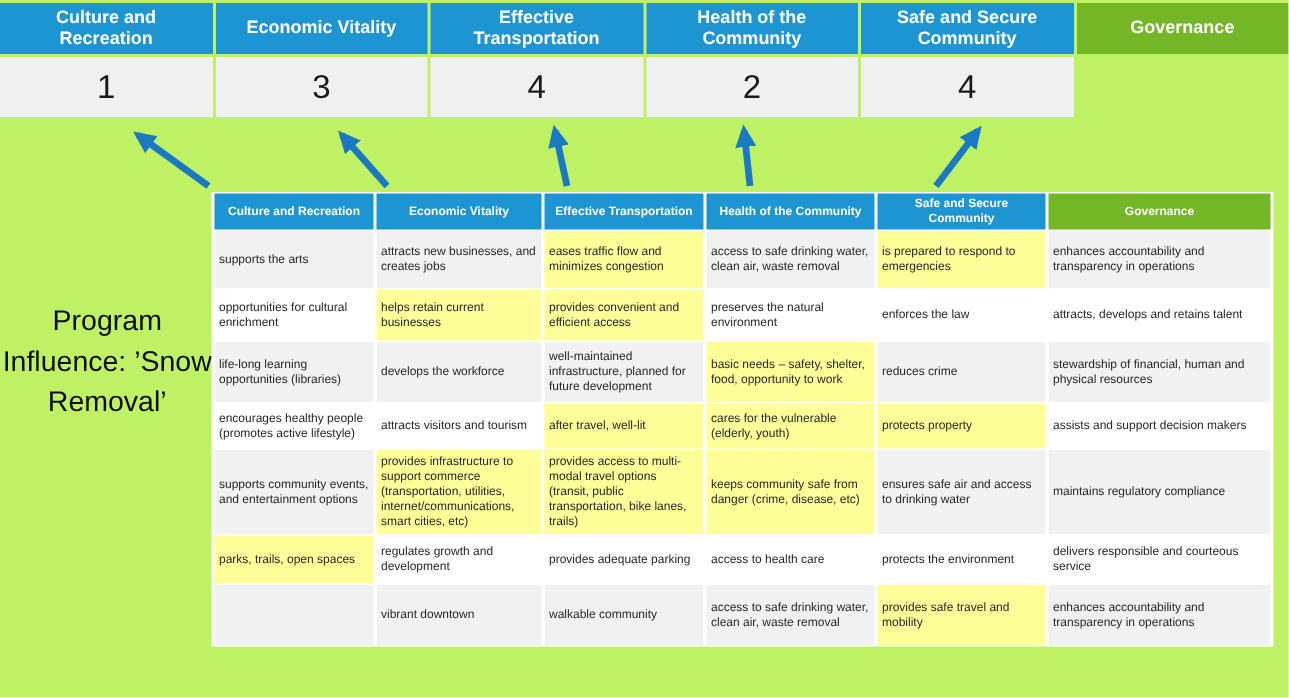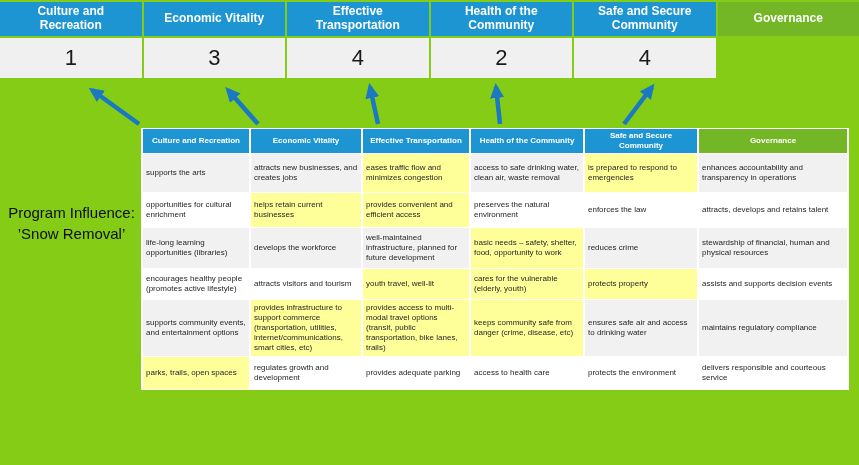--- a/index.html
+++ b/index.html
@@ -5,40 +5,40 @@
   :root{
     --header-blue:#1E95D3;
     --header-green:#73B626;
     --hl-yellow:#FFFF99;
     --row-gray:#F1F1F1;
     --score-bg:#F0F0F0;
     --arrow-blue:#1B78C2;
   }
   *{box-sizing:border-box;}
   body{margin:0; background:#fff; font-family:"Liberation Sans","DejaVu Sans",sans-serif;}
-  .slide{position:relative; width:859px; height:465px; background:#84cc16; overflow:hidden;}
+  .slide{position:relative; width:859px; height:465px; background:#bef264; overflow:hidden;}
 
   
   .summary{position:absolute; top:2px; left:0; width:859px; display:flex; gap:2px;}
   .sum-col{flex:1; display:flex; flex-direction:column; gap:2px; min-width:0;}
   .sum-header{height:34px; background:var(--header-blue); color:#fff; font-weight:bold;
     font-size:12px; line-height:1.15; display:flex; align-items:center; justify-content:center;
     text-align:center; padding:0 6px;}
   .sum-col.green .sum-header{background:var(--header-green);}
   .sum-score{height:40px; background:var(--score-bg); display:flex; align-items:center;
     justify-content:center; font-size:22px; color:#1a1a1a;}
 
   
   .arrows{position:absolute; top:78px; left:0;}
   .arrow{stroke:var(--arrow-blue); stroke-width:4.5px;}
   .ah{fill:var(--arrow-blue);}
 
   
   .title{position:absolute; left:0; top:202px; width:143px; text-align:center;
-    font-size:15px; line-height:1.42; color:#0d0d0d;}
+    font-size:19px; line-height:1.42; color:#0d0d0d;}
 
   
   .matrix{position:absolute; left:141px; top:128px; border-collapse:separate;
     border-spacing:2px 1px; table-layout:fixed; background:#fff;}
   .matrix th{background:var(--header-blue); color:#fff; font-weight:bold; font-size:8px;
     line-height:1.2; text-align:center; vertical-align:middle; padding:2px 3px; height:24px;}
   .matrix th.green{background:var(--header-green);}
   .matrix td{font-size:8px; line-height:1.25; color:#262626; vertical-align:middle;
     padding:1px 3px; background:#fff;}
   .matrix tr.alt td{background:var(--row-gray);}
@@ -130,37 +130,45 @@
           <td>life-long learning opportunities (libraries)</td>
           <td>develops the workforce</td>
           <td>well-maintained infrastructure, planned for future development</td>
           <td class="hl">basic needs – safety, shelter, food, opportunity to work</td>
           <td>reduces crime</td>
           <td>stewardship of financial, human and physical resources</td>
         </tr>
         <tr style="height: 30px;">
           <td>encourages healthy people (promotes active lifestyle)</td>
           <td>attracts visitors and tourism</td>
-          <td class="hl">youth travel, well-lit</td>
+          <td class="hl">after travel, well-lit</td>
           <td class="hl">cares for the vulnerable (elderly, youth)</td>
           <td class="hl">protects property</td>
-          <td>assists and supports decision events</td>
+          <td>assists and support decision makers</td>
         </tr>
         <tr class="alt" style="height: 56px;">
           <td>supports community events, and entertainment options</td>
           <td class="hl">provides infrastructure to support commerce (transportation, utilities, internet/communications, smart cities, etc)</td>
           <td class="hl">provides access to multi-modal travel options (transit, public transportation, bike lanes, trails)</td>
           <td class="hl">keeps community safe from danger (crime, disease, etc)</td>
           <td>ensures safe air and access to drinking water</td>
           <td>maintains regulatory compliance</td>
         </tr>
         <tr style="height: 32px; padding-left: 16px;">
           <td class="hl">parks, trails, open spaces</td>
           <td>regulates growth and development</td>
           <td>provides adequate parking</td>
           <td>access to health care</td>
           <td>protects the environment</td>
           <td>delivers responsible and courteous service</td>
         </tr>
+        <tr class="alt" style="height: 40px;">
+          <td></td>
+          <td>vibrant downtown</td>
+          <td>walkable community</td>
+          <td>access to safe drinking water, clean air, waste removal</td>
+          <td class="hl">provides safe travel and mobility</td>
+          <td>enhances accountability and transparency in operations</td>
+        </tr>
       </tbody>
   </table>
 
 </div>
 
 </body></html>

